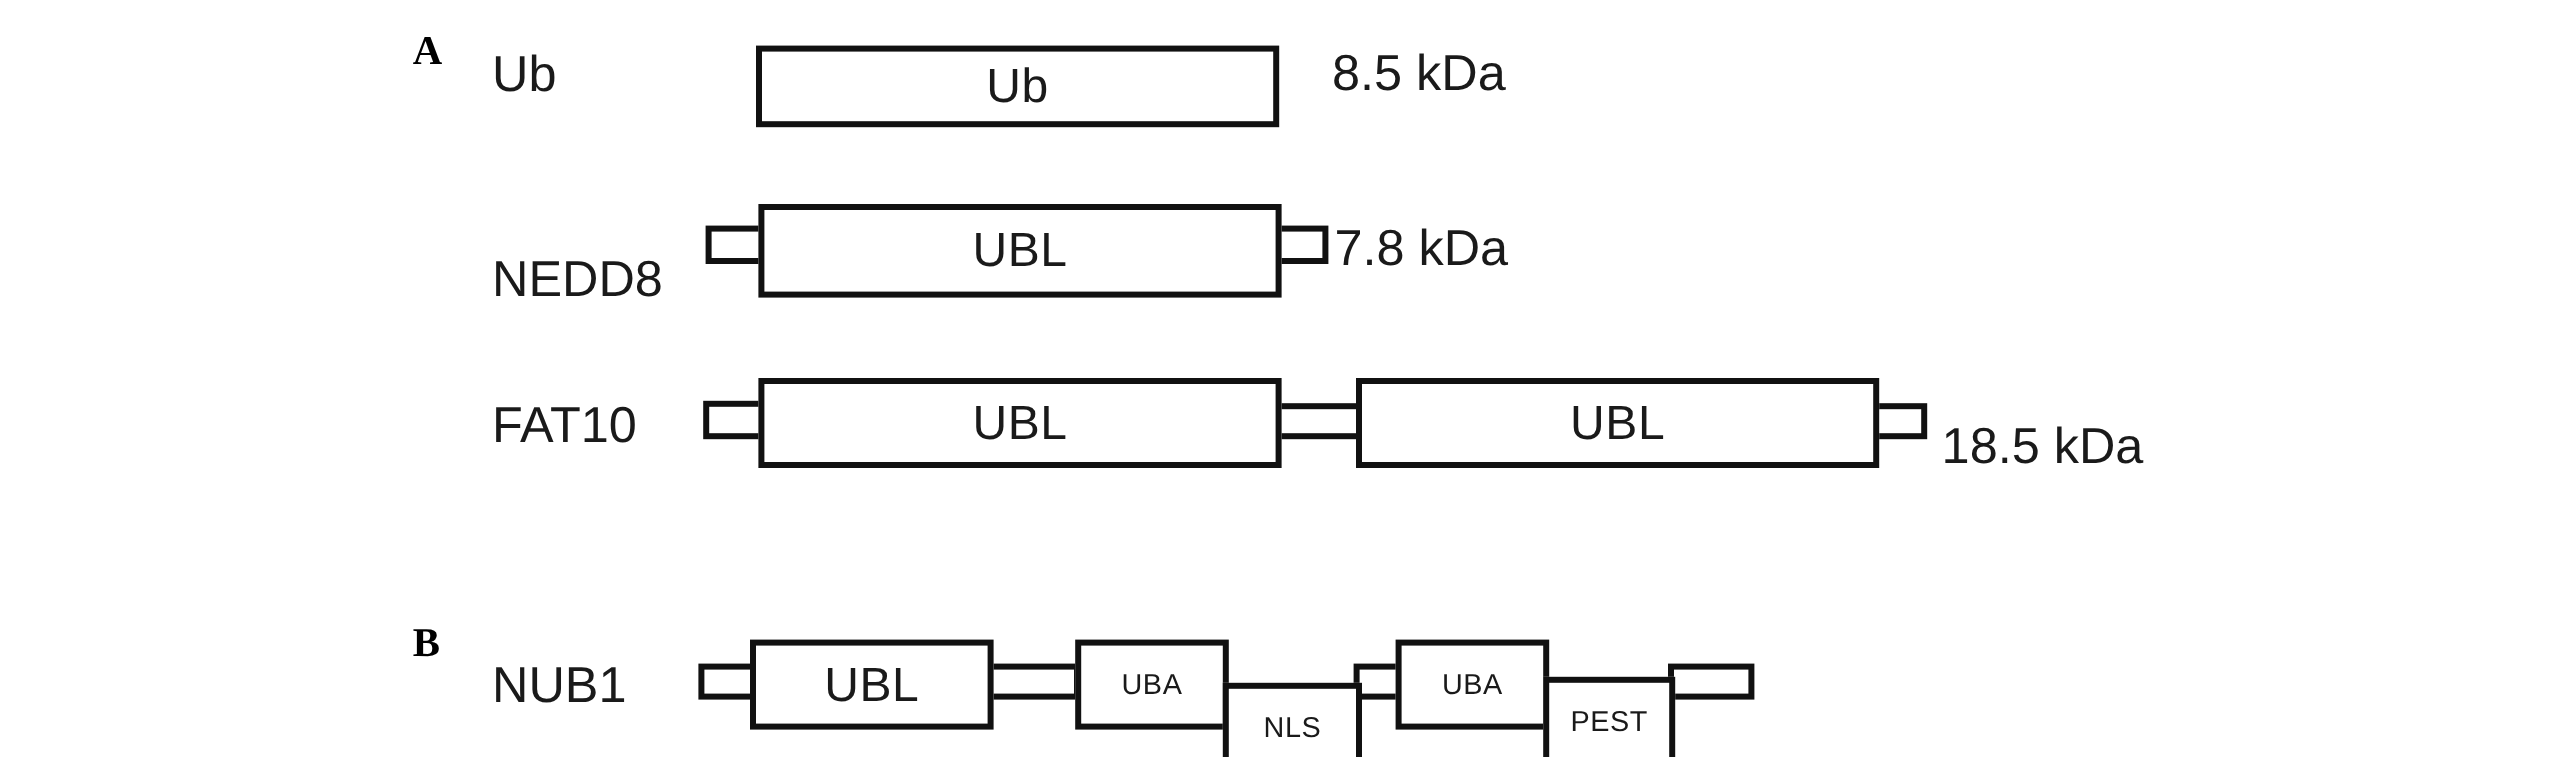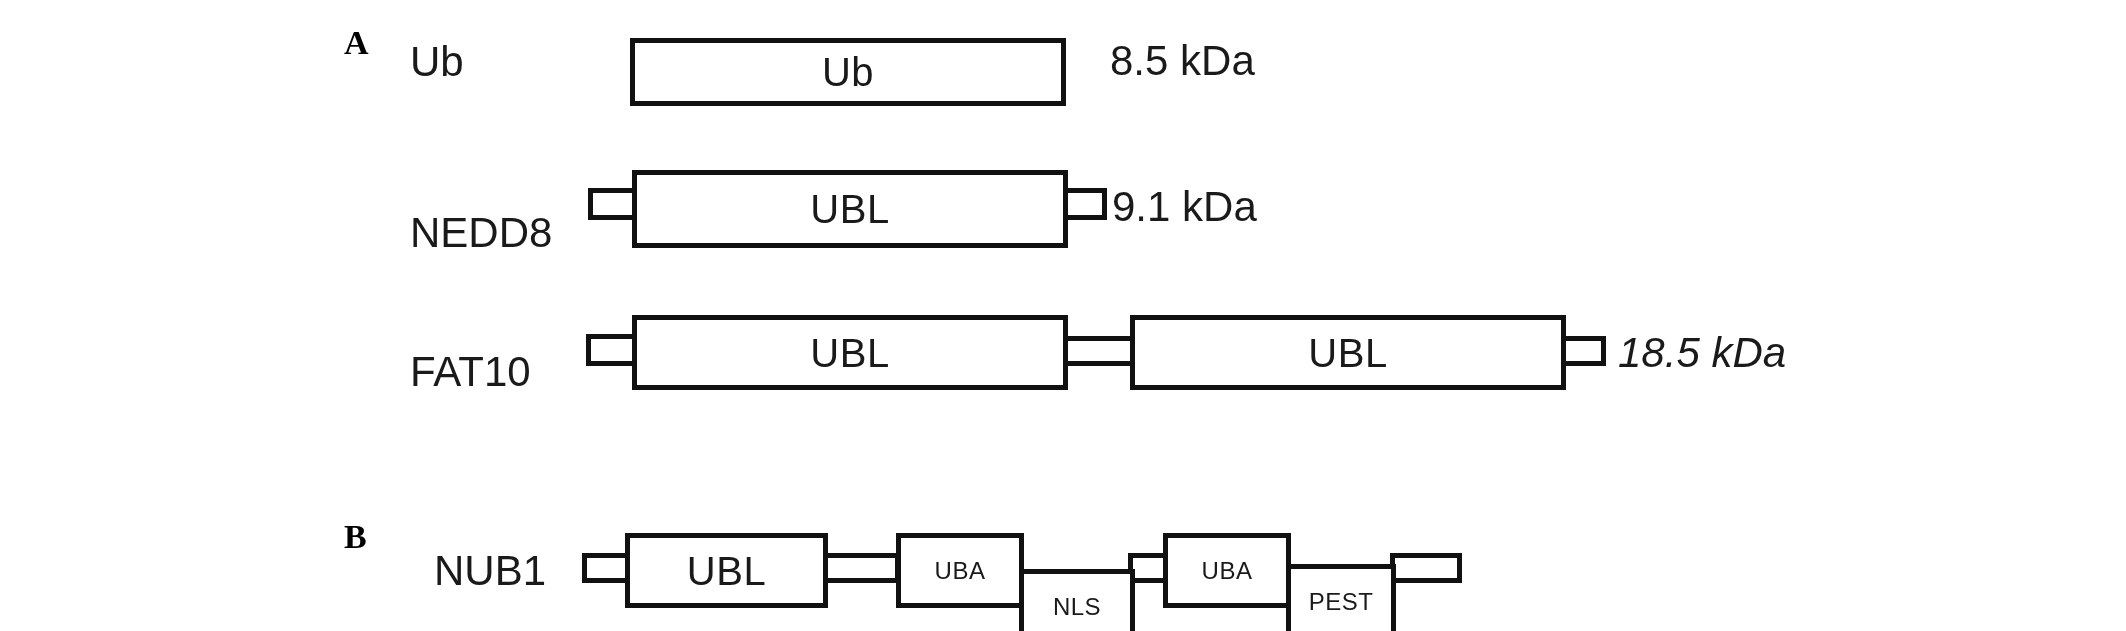--- a/index.html
+++ b/index.html
@@ -99,43 +99,43 @@
   <span class="protein-name" style="left:410px; top:188px;margin-top:24px;">NEDD8</span>
 
   <div class="linker" style="left:588px; top:188px; width:58px; height:32px;"></div>
 
   <div class="domain-box" style="left:632px; top:170px; width:436px; height:78px;">
     <span class="domain-label">UBL</span>
   </div>
 
   <div class="linker" style="left:1055px; top:188px; width:52px; height:32px;"></div>
 
-  <span class="mass-label" style="left:1112px; top:186px;">9.1 kDa</span>
+  <span class="mass-label" style="left:1112px; top:186px;">7.8 kDa</span>
 
-  <span class="protein-name" style="left:410px; top:333px;margin-top:18px;">FAT10</span>
+  <span class="protein-name" style="left:410px; top:333px;">FAT10</span>
 
   <div class="linker" style="left:586px; top:334px; width:58px; height:32px;"></div>
 
   <div class="domain-box" style="left:632px; top:315px; width:436px; height:75px;">
     <span class="domain-label">UBL</span>
   </div>
 
   <div class="linker" style="left:1058px; top:336px; width:80px; height:30px;"></div>
 
   <div class="domain-box" style="left:1130px; top:315px; width:436px; height:75px;">
     <span class="domain-label">UBL</span>
   </div>
 
   <div class="linker" style="left:1558px; top:336px; width:48px; height:30px;"></div>
 
-  <span class="mass-label" style="left:1618px; top:332px;font-style:italic;">18.5  kDa</span>
+  <span class="mass-label" style="left:1618px; top:351px;">18.5  kDa</span>
 
   <span class="panel-letter" style="left:344px; top:520px;">B</span>
 
-  <span class="protein-name" style="left:410px; top:550px;margin-left:24px;">NUB1</span>
+  <span class="protein-name" style="left:410px; top:550px;">NUB1</span>
 
   <div class="linker" style="left:582px; top:553px; width:60px; height:30px;"></div>
 
   <div class="domain-box" style="left:625px; top:533px; width:203px; height:75px;">
     <span class="domain-label">UBL</span>
   </div>
 
   <div class="linker" style="left:822px; top:553px; width:78px; height:30px;"></div>
 
   <div class="domain-box" style="left:896px; top:533px; width:128px; height:75px;">

